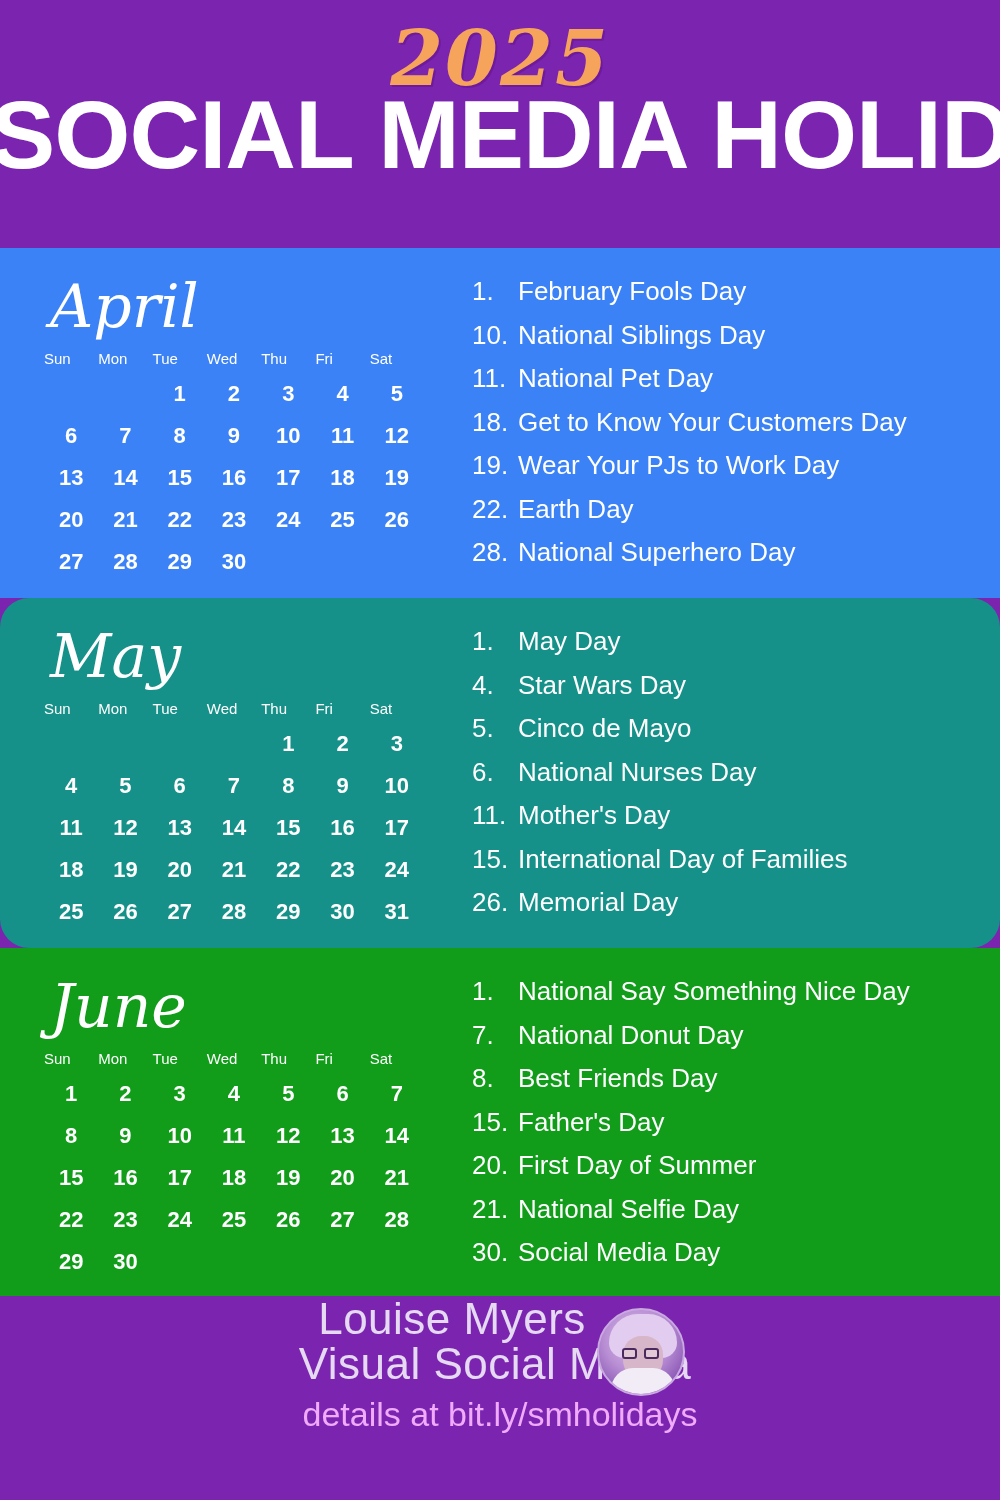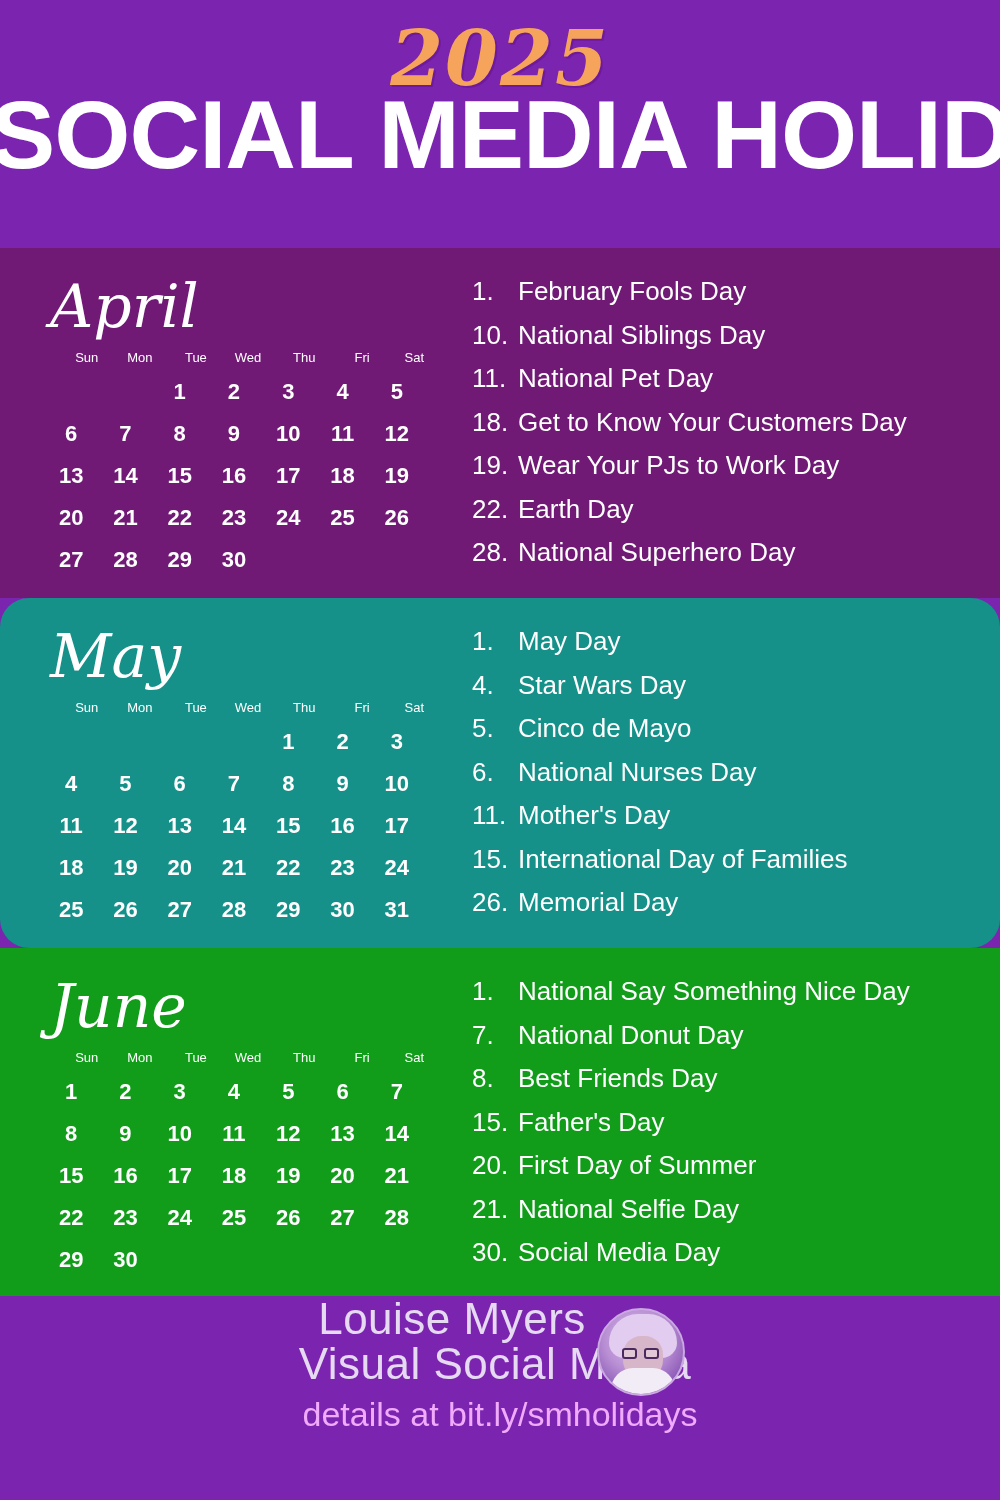--- a/index.html
+++ b/index.html
@@ -39,21 +39,21 @@
     font-weight:bold;
     font-size:96px;
     line-height:0.98;
     letter-spacing:-1px;
     transform:scaleX(1.02);
     white-space:nowrap;
   }
 
   
   .band { display:flex; position:relative; }
-  .band-april { background:#701a75; height:350px; }
+  .band-april { background:#3b82f6; height:350px; }
   .band-may   { background:#159189; height:350px;border-radius:29px; }
   .band-june  { background:#119c1a; height:348px; }
 
   .cal-col {
     width:448px;
     padding:28px 0 0 44px;
     position:relative;
   }
   .month-name {
     font-family:"DejaVu Serif", serif;
@@ -64,25 +64,25 @@
     margin-bottom:12px;
     margin-left:6px;
     font-weight:normal;
   }
   table.cal {
     border-collapse:collapse;
     width:380px;
     color:#ffffff;
   }
   table.cal th {
-    font-size:13px;
+    font-size:15px;
     font-weight:normal;
     padding:2px 0 6px 0;
     width:54px;
-    text-align:right;
+    text-align:left;
   }
   table.cal td {
     font-size:22px;
     font-weight:bold;
     text-align:center;
     padding:8px 0;
     width:54px;
     height:36px;
   }
   td.empty { color:transparent; }

